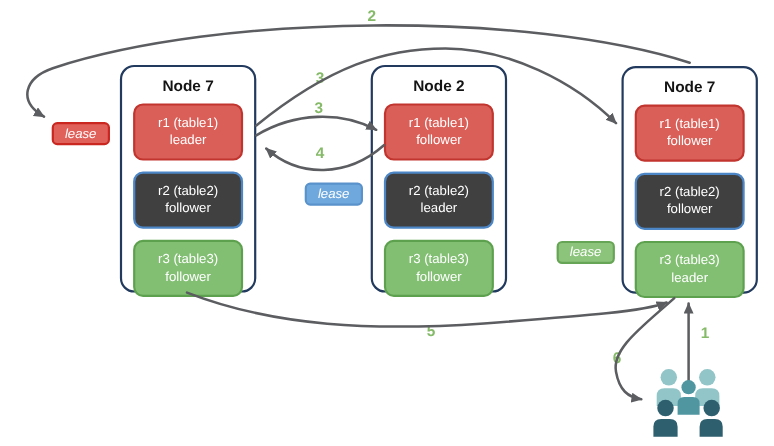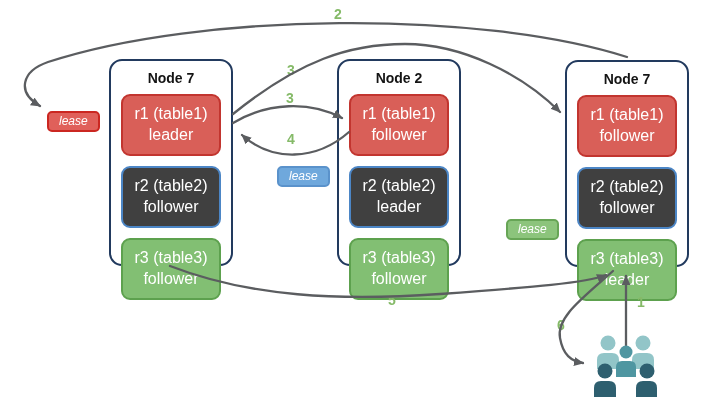--- a/index.html
+++ b/index.html
@@ -10,22 +10,22 @@
   
   .node{
     position:absolute;width:124px;height:207px;box-sizing:border-box;
     background:#ffffff;border:2px solid #223a5e;border-radius:13px;
     display:flex;flex-direction:column;align-items:center;
     padding:9px 10px 10px;z-index:1;
   }
   .node-title{font-size:14px;font-weight:bold;color:#141414;margin-bottom:8px;}
   .replicas{display:flex;flex-direction:column;gap:10px;}
   .replica{
-    width:100px;height:62px;box-sizing:border-box;border-radius:9px;
-    border:2px solid transparent;color:#ffffff;font-size:16px;line-height:1.3;
+    width:100px;height:52px;box-sizing:border-box;border-radius:9px;
+    border:2px solid transparent;color:#ffffff;font-size:12px;line-height:1.3;
     display:flex;flex-direction:column;justify-content:center;text-align:center;
   }
   .replica.red  {background:#d95f58;border-color:#c2352f;}
   .replica.blue {background:#404040;border-color:#4c86c6;}
   .replica.green{background:#82bf73;border-color:#5da14e;justify-content:center;}
   .node-1{left:109px;top:59px;}
   .node-2{left:337px;top:59px;}
   .node-3{left:565px;top:60px;}
   
   .lease{

